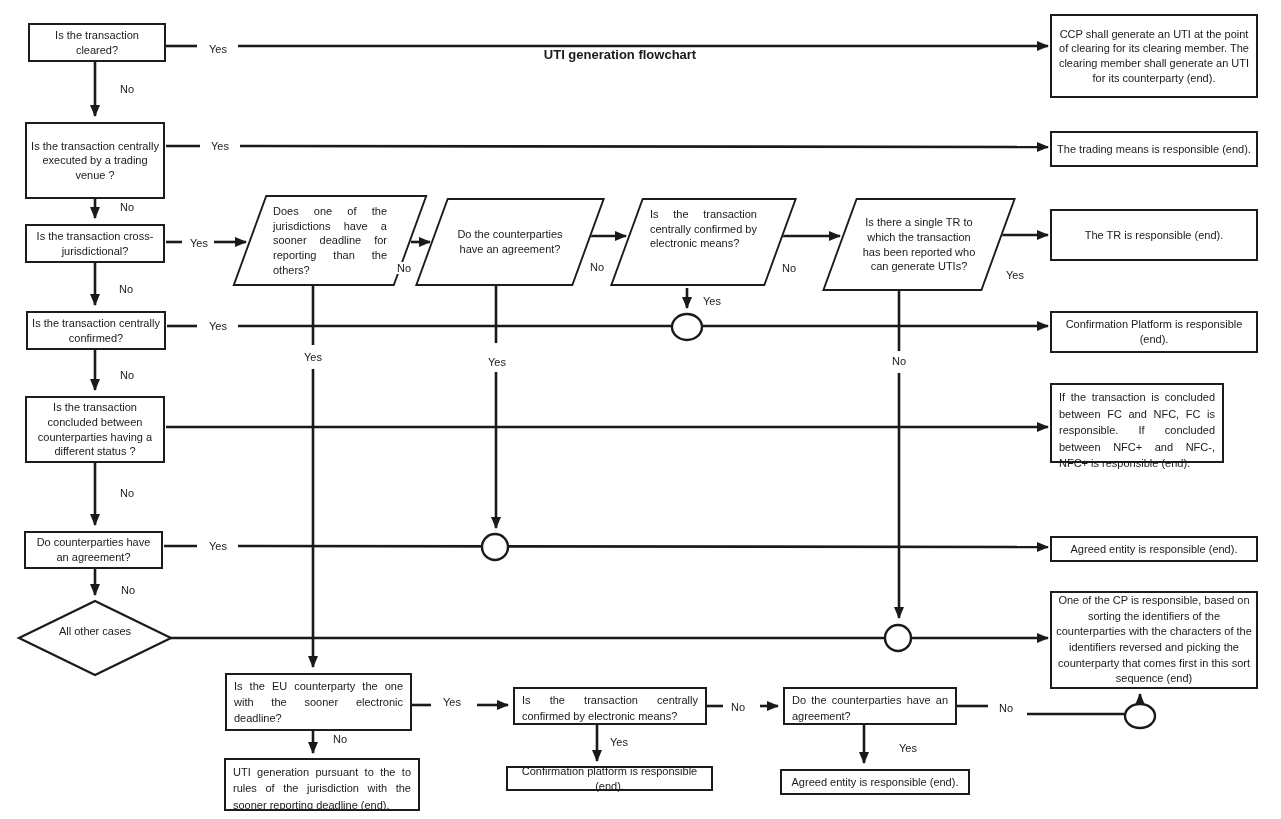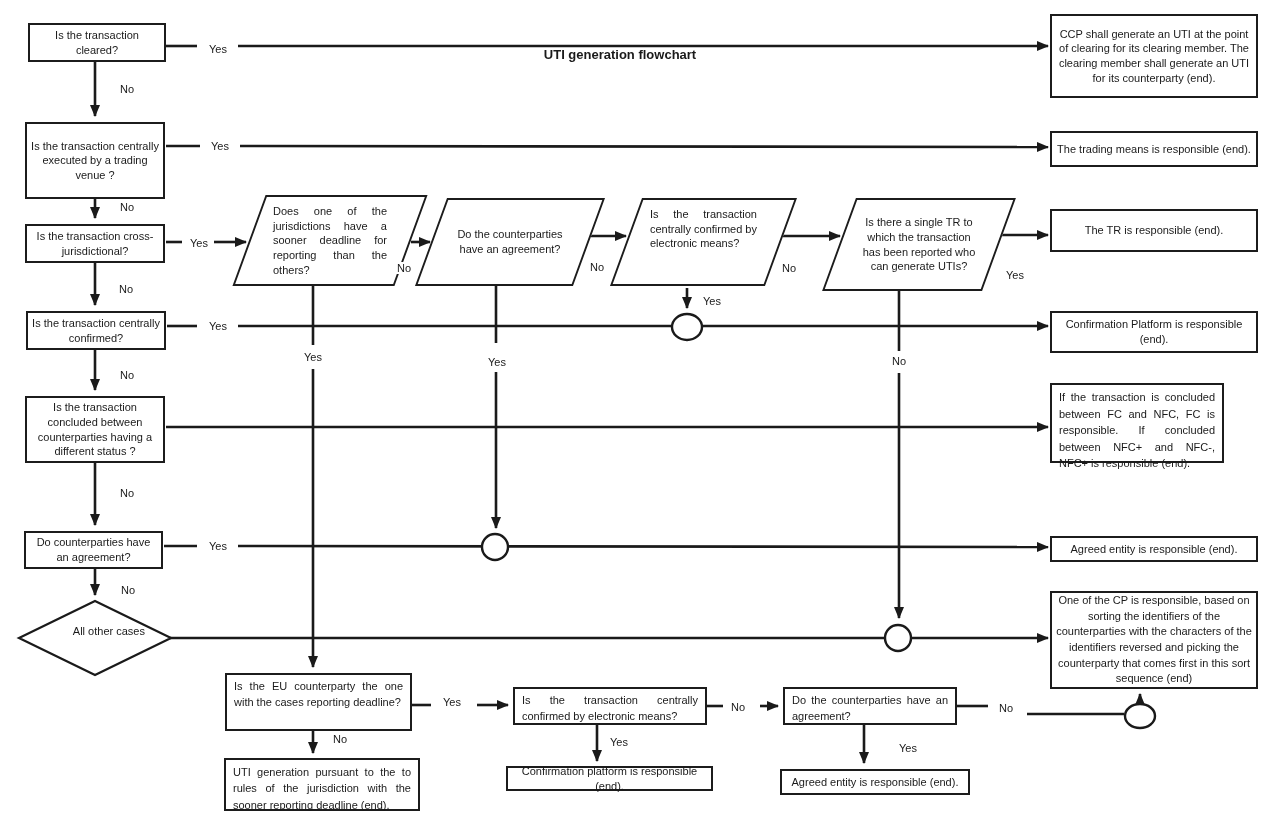--- a/index.html
+++ b/index.html
@@ -83,44 +83,44 @@
       <polygon points="95,601 171,638 95,675 19,638" stroke-width="2.2"></polygon>
     </g>
   </svg>
 
   <div class="box c" style="left:28px;top:23px;width:138px;height:39px">Is the transaction cleared?</div>
   <div class="box c" style="left:25px;top:122px;width:140px;height:77px">Is the transaction centrally executed by a trading venue ?</div>
   <div class="box c" style="left:25px;top:224px;width:140px;height:39px">Is the transaction cross-jurisdictional?</div>
   <div class="box c" style="left:26px;top:311px;width:140px;height:39px">Is the transaction centrally confirmed?</div>
   <div class="box c" style="left:25px;top:396px;width:140px;height:67px">Is the transaction concluded between counterparties having a different status ?</div>
   <div class="box c" style="left:24px;top:531px;width:139px;height:38px">Do counterparties have an agreement?</div>
-  <div style="position:absolute;left:45px;top:624px;width:100px;text-align:right;font-size:11px;line-height:1.3">All other cases</div>
+  <div style="position:absolute;left:45px;top:624px;width:100px;text-align:center;font-size:11px;line-height:1.3">All other cases</div>
 
   <div class="para" style="left:249px;top:195px;width:162px;height:91px">
       <div class="pj">Does one of the jurisdictions have a sooner deadline for reporting than the others?</div>
     </div>
   <div class="para" style="left:431px;top:198px;width:158px;height:88px">
       <div class="pc">Do the counterparties have an agreement?</div>
     </div>
   <div class="para" style="left:626px;top:198px;width:155px;height:88px">
       <div class="pj">Is the transaction centrally confirmed by electronic means?</div>
     </div>
   <div class="para" style="left:839px;top:198px;width:160px;height:93px">
       <div class="pc" style="padding:2px 18px">Is there a single TR to which the transaction has been reported who can generate UTIs?</div>
     </div>
 
   <div class="box c" style="left:1050px;top:14px;width:208px;height:84px">CCP shall generate an UTI at the point of clearing for its clearing member. The clearing member shall generate an UTI for its counterparty (end).</div>
   <div class="box c" style="left:1050px;top:131px;width:208px;height:36px">The trading means is responsible (end).</div>
-  <div class="box c" style="left:1050px;top:209px;width:208px;height:43px">The TR is responsible (end).</div>
+  <div class="box c" style="left:1050px;top:209px;width:208px;height:52px">The TR is responsible (end).</div>
   <div class="box c" style="left:1050px;top:311px;width:208px;height:42px">Confirmation Platform is responsible (end).</div>
   <div class="box j" style="left:1050px;top:383px;width:174px;height:80px;line-height:1.5">If the transaction is concluded between FC and NFC, FC is responsible. If concluded between NFC+ and NFC-, NFC+ is responsible (end).</div>
   <div class="box c" style="left:1050px;top:536px;width:208px;height:26px">Agreed entity is responsible (end).</div>
   <div class="box c" style="left:1050px;top:591px;width:208px;height:98px;line-height:1.42">One of the CP is responsible, based on sorting the identifiers of the counterparties with the characters of the identifiers reversed and picking the counterparty that comes first in this sort sequence (end)</div>
 
-  <div class="box j" style="left:225px;top:673px;width:187px;height:58px;line-height:1.45">Is the EU counterparty the one with the cases reporting deadline?</div>
+  <div class="box j" style="left:225px;top:673px;width:187px;height:58px;line-height:1.45">Is the EU counterparty the one with the sooner electronic deadline?</div>
   <div class="box j" style="left:224px;top:758px;width:196px;height:53px;line-height:1.48">UTI generation pursuant to the to rules of the jurisdiction with the sooner reporting deadline (end).</div>
   <div class="box j" style="left:513px;top:687px;width:194px;height:38px;line-height:1.45">Is the transaction centrally confirmed by electronic means?</div>
   <div class="box c" style="left:506px;top:766px;width:207px;height:25px">Confirmation platform is responsible (end).</div>
   <div class="box j" style="left:783px;top:687px;width:174px;height:38px;line-height:1.45">Do the counterparties have an agreement?</div>
   <div class="box c" style="left:780px;top:769px;width:190px;height:26px">Agreed entity is responsible (end).</div>
 
   <div class="lbl" style="left:218px;top:49px">Yes</div>
   <div class="lbl" style="left:127px;top:89px">No</div>
   <div class="lbl" style="left:220px;top:146px">Yes</div>
   <div class="lbl" style="left:127px;top:207px">No</div>

